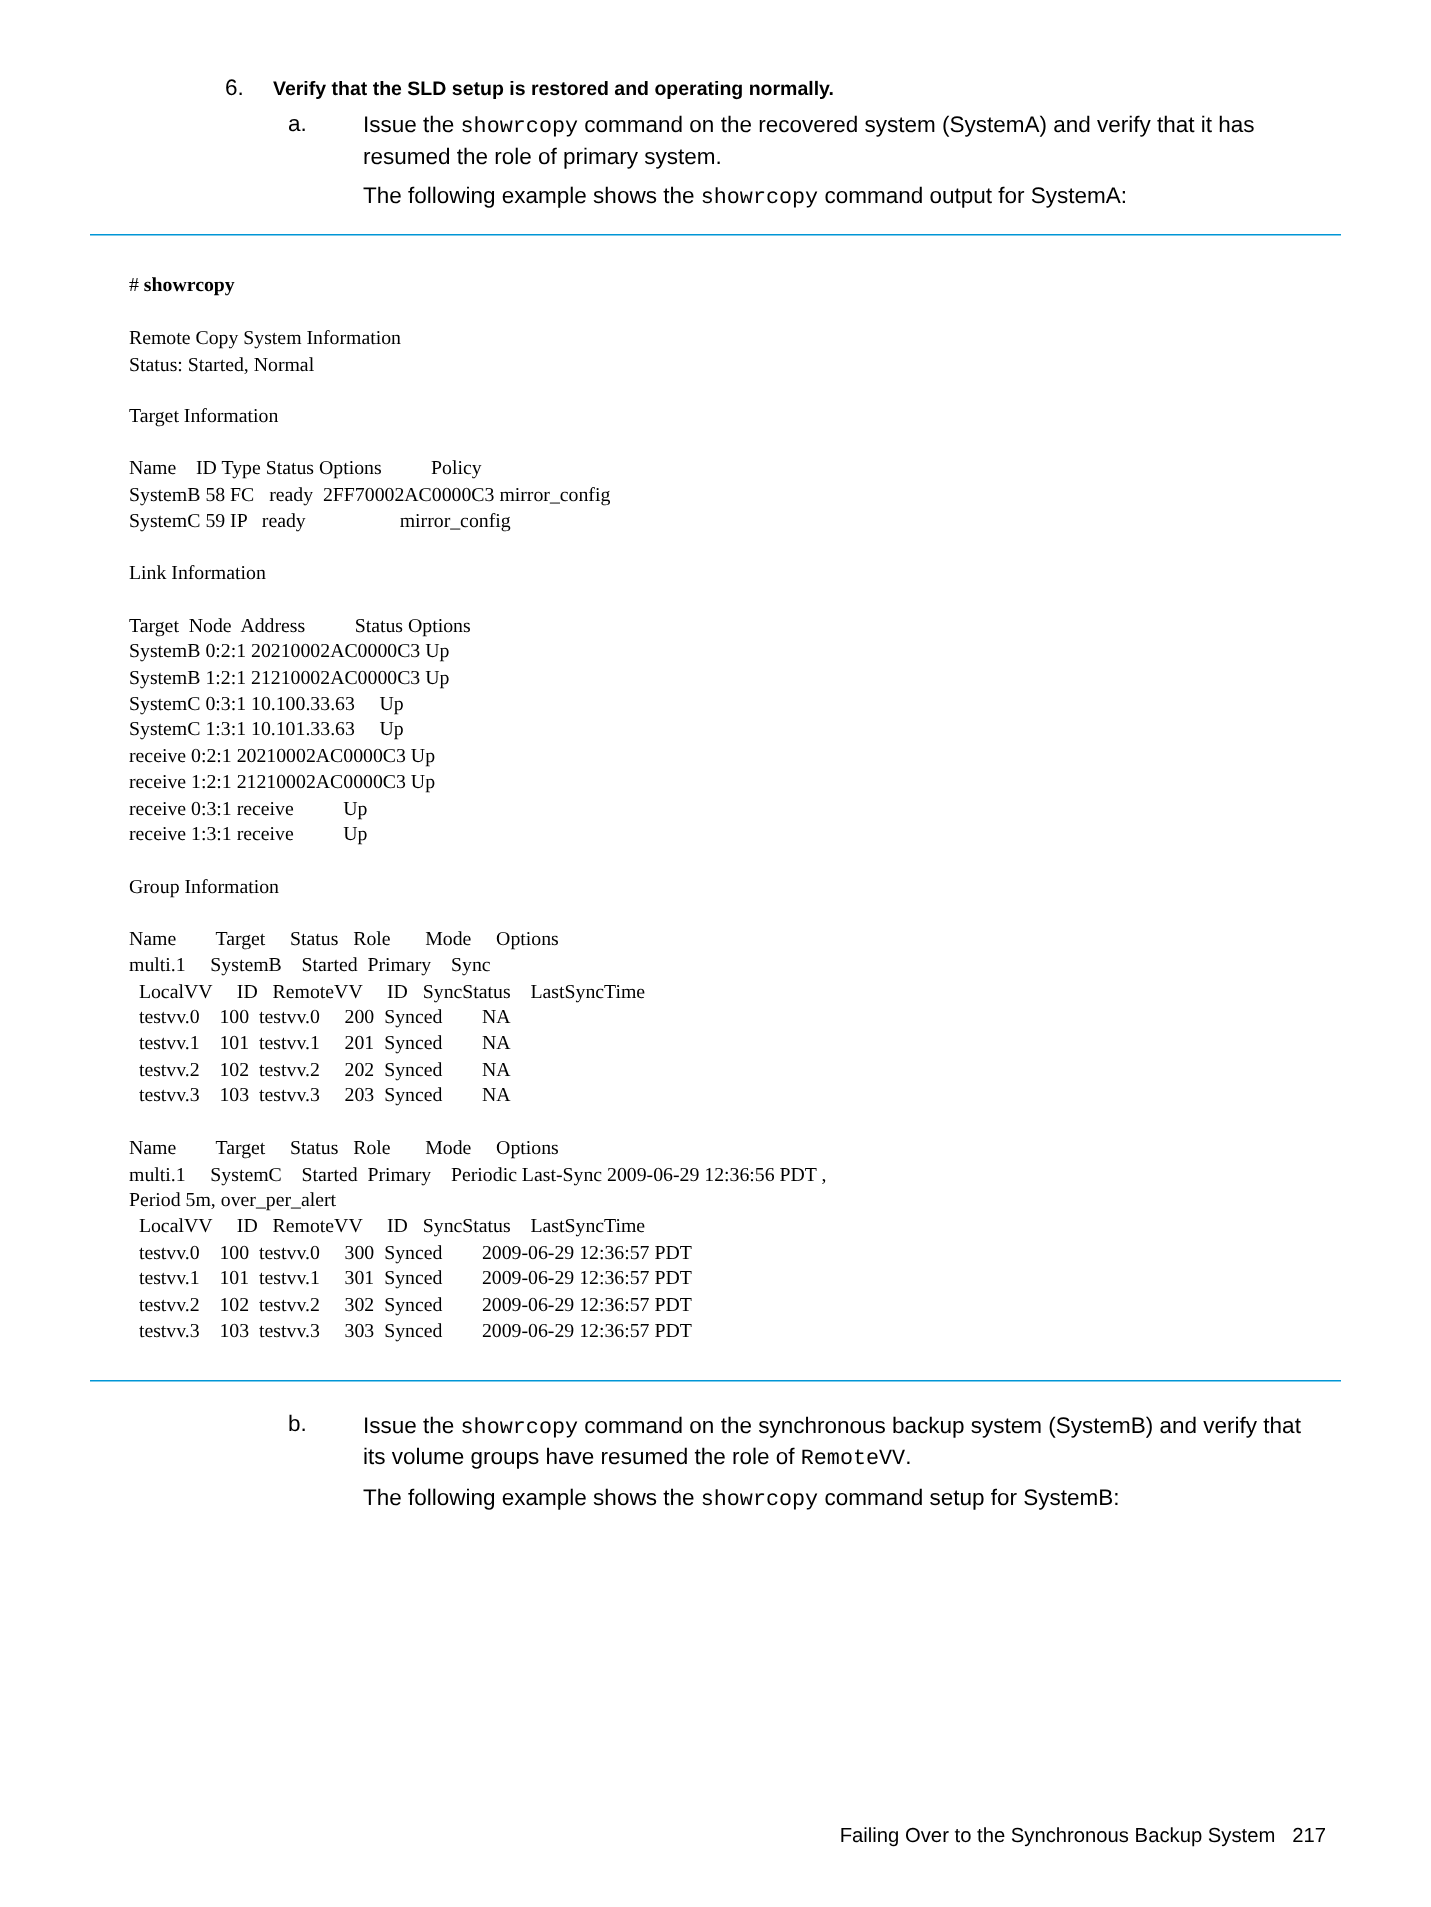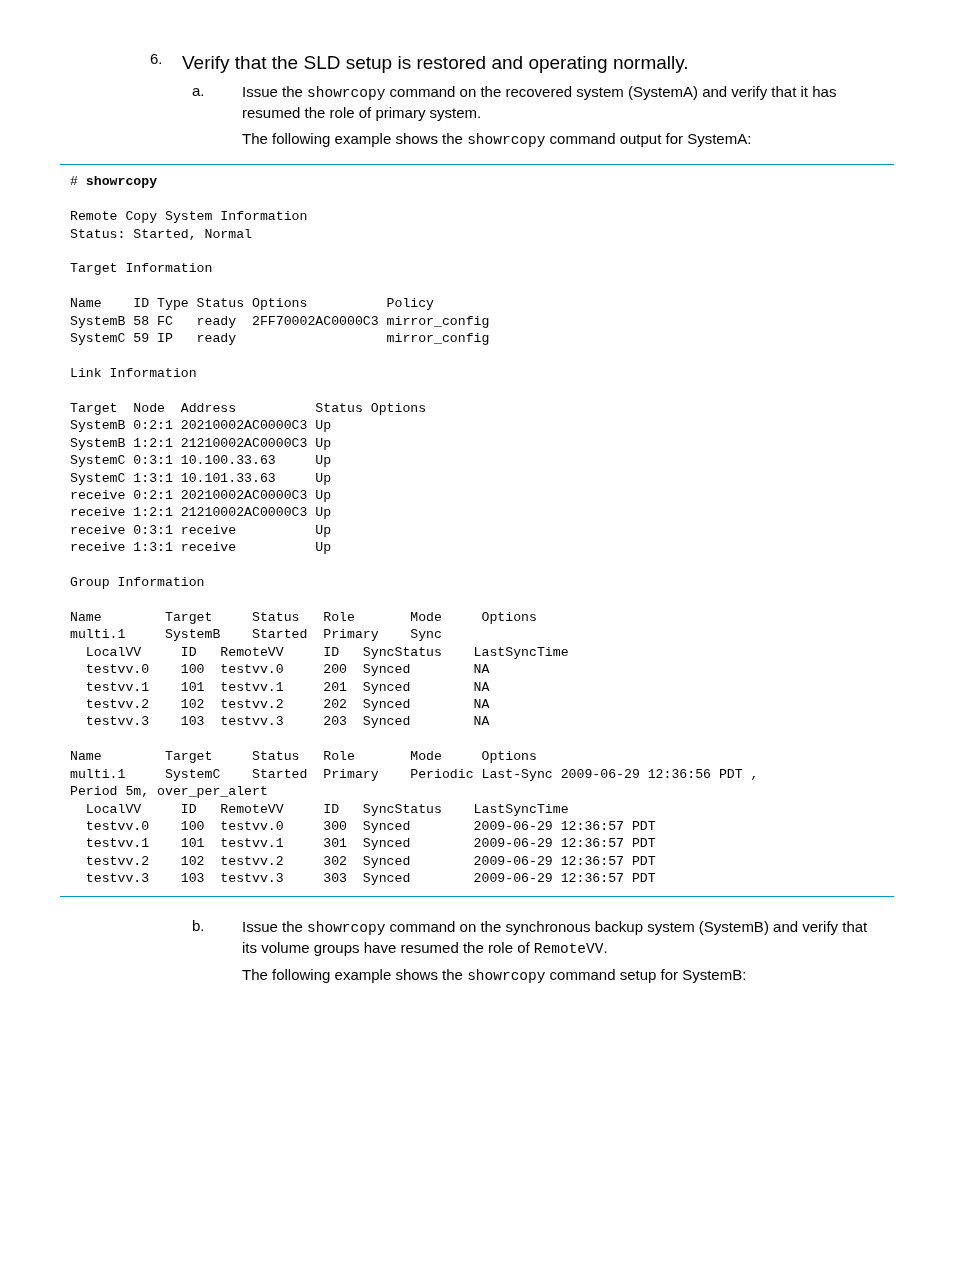--- a/index.html
+++ b/index.html
@@ -21,22 +21,23 @@
     display: flex;
     margin-bottom: 6px;
     margin-left: 90px;
   }
   .ol-num {
     width: 32px;
     flex-shrink: 0;
     font-size: 15px;
   }
   .ol-body {
-    font-size: 19px;
+    font-size: 13px;
     line-height: 1.35;
+    font-weight: bold;
   }
   .sub-ol-item {
     display: flex;
     margin-left: 132px;
     margin-bottom: 2px;
   }
   .sub-ol-num {
     width: 30px;
     flex-shrink: 0;
     font-size: 15px;
@@ -52,22 +53,22 @@
     font-size: 14.5px;
   }
   .codeblock {
     margin: 14px 0 20px 0;
     border-top: 1.5px solid #0096d6;
     border-bottom: 1.5px solid #0096d6;
     padding: 8px 0 8px 10px;
     box-sizing: border-box;
   }
   .codeblock pre {
-    margin: 0;
-    font-family: Liberation Mono, monospace;
+    margin: 16px;
+    font-family: Liberation Serif, serif;
     font-size: 13.2px;
     line-height: 1.32;
     white-space: pre;
   }
   .cmd-bold {
     font-weight: bold;
   }
   .footer {
     position: absolute;
     bottom: 40px;
@@ -140,14 +141,17 @@
 
   <div class="sub-ol-item">
     <div class="sub-ol-num">b.</div>
     <div class="sub-ol-body">
       <span>Issue the </span><span class="mono">showrcopy</span><span> command on the synchronous backup system (SystemB) and verify that its volume groups have resumed the role of </span><span class="mono">RemoteVV</span><span>.</span>
       <div style="height:6px"></div>
       <span>The following example shows the </span><span class="mono">showrcopy</span><span> command setup for SystemB:</span>
     </div>
   </div>
 
+  <div class="footer">
+    <span>Failing Over to the Synchronous Backup System</span>&nbsp;&nbsp;&nbsp;<span>217</span>
+  </div>
 
 </div>
 
 </body></html>

